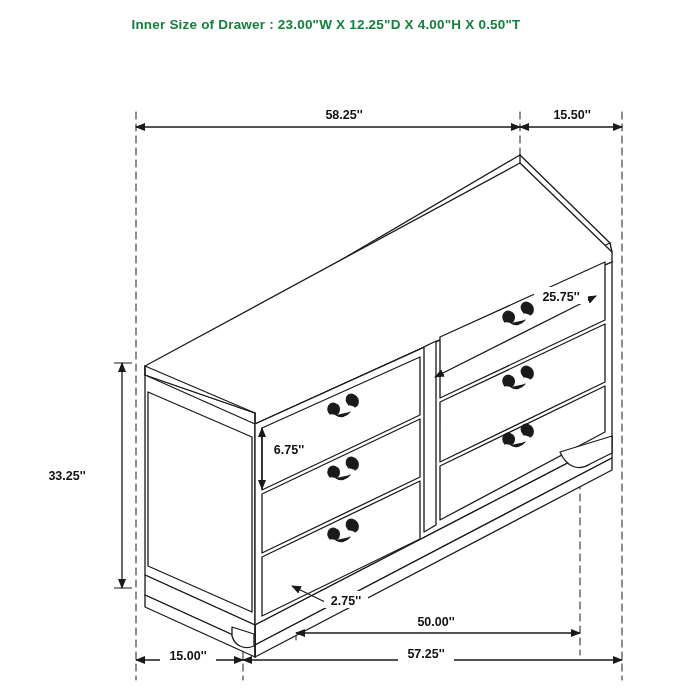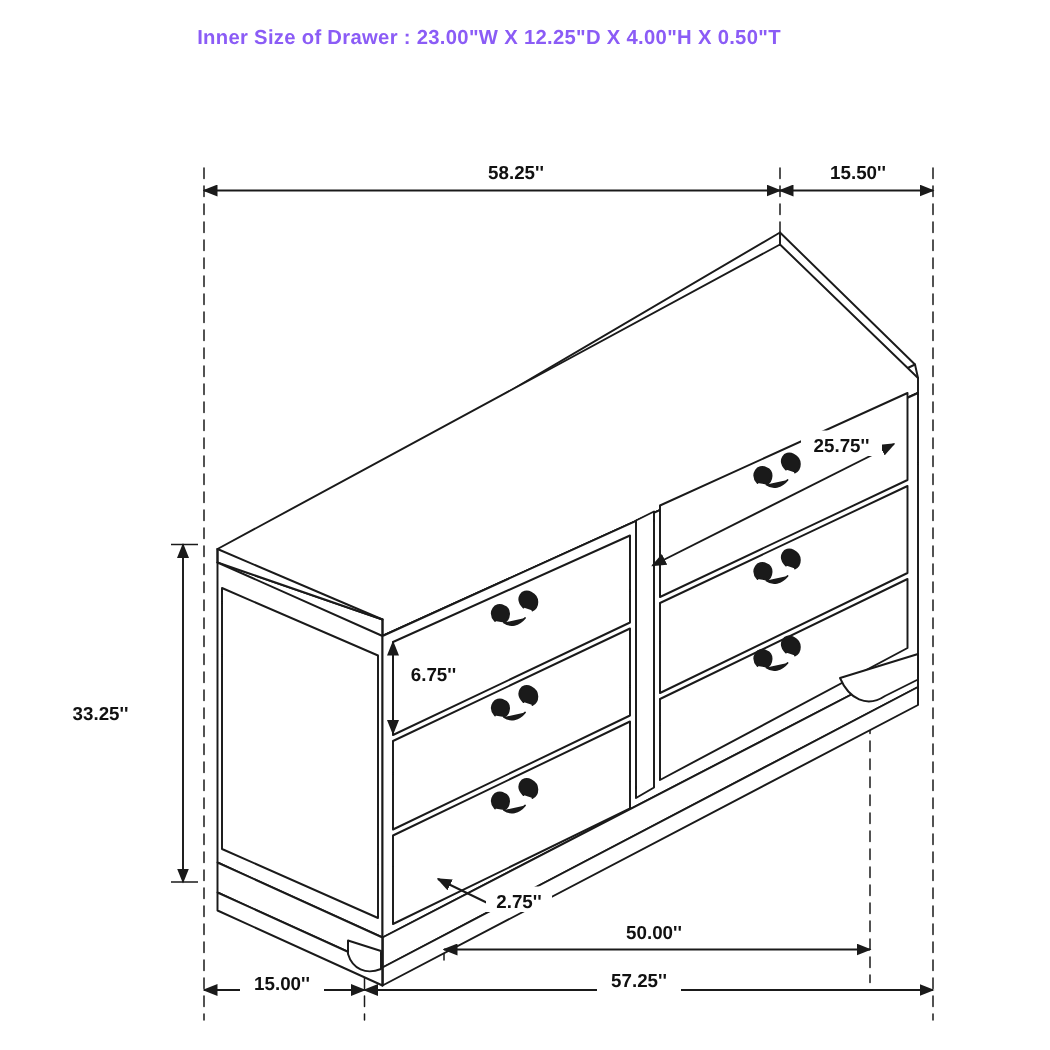--- a/index.html
+++ b/index.html
@@ -16,21 +16,21 @@
     overflow: hidden;
   }
   #title {
     position: absolute;
     top: 17px;
     left: 0;
     width: 652px;
     text-align: center;
     font-size: 13.5px;
     font-weight: bold;
-    color: #8b5cf6;
+    color: #15803d;
     letter-spacing: 0.2px;
   }
   svg#diagram {
     position: absolute;
     top: 0;
     left: 0;
   }
   .dimlabel {
     font-family: "Liberation Sans", sans-serif;
     font-size: 12.5px;

